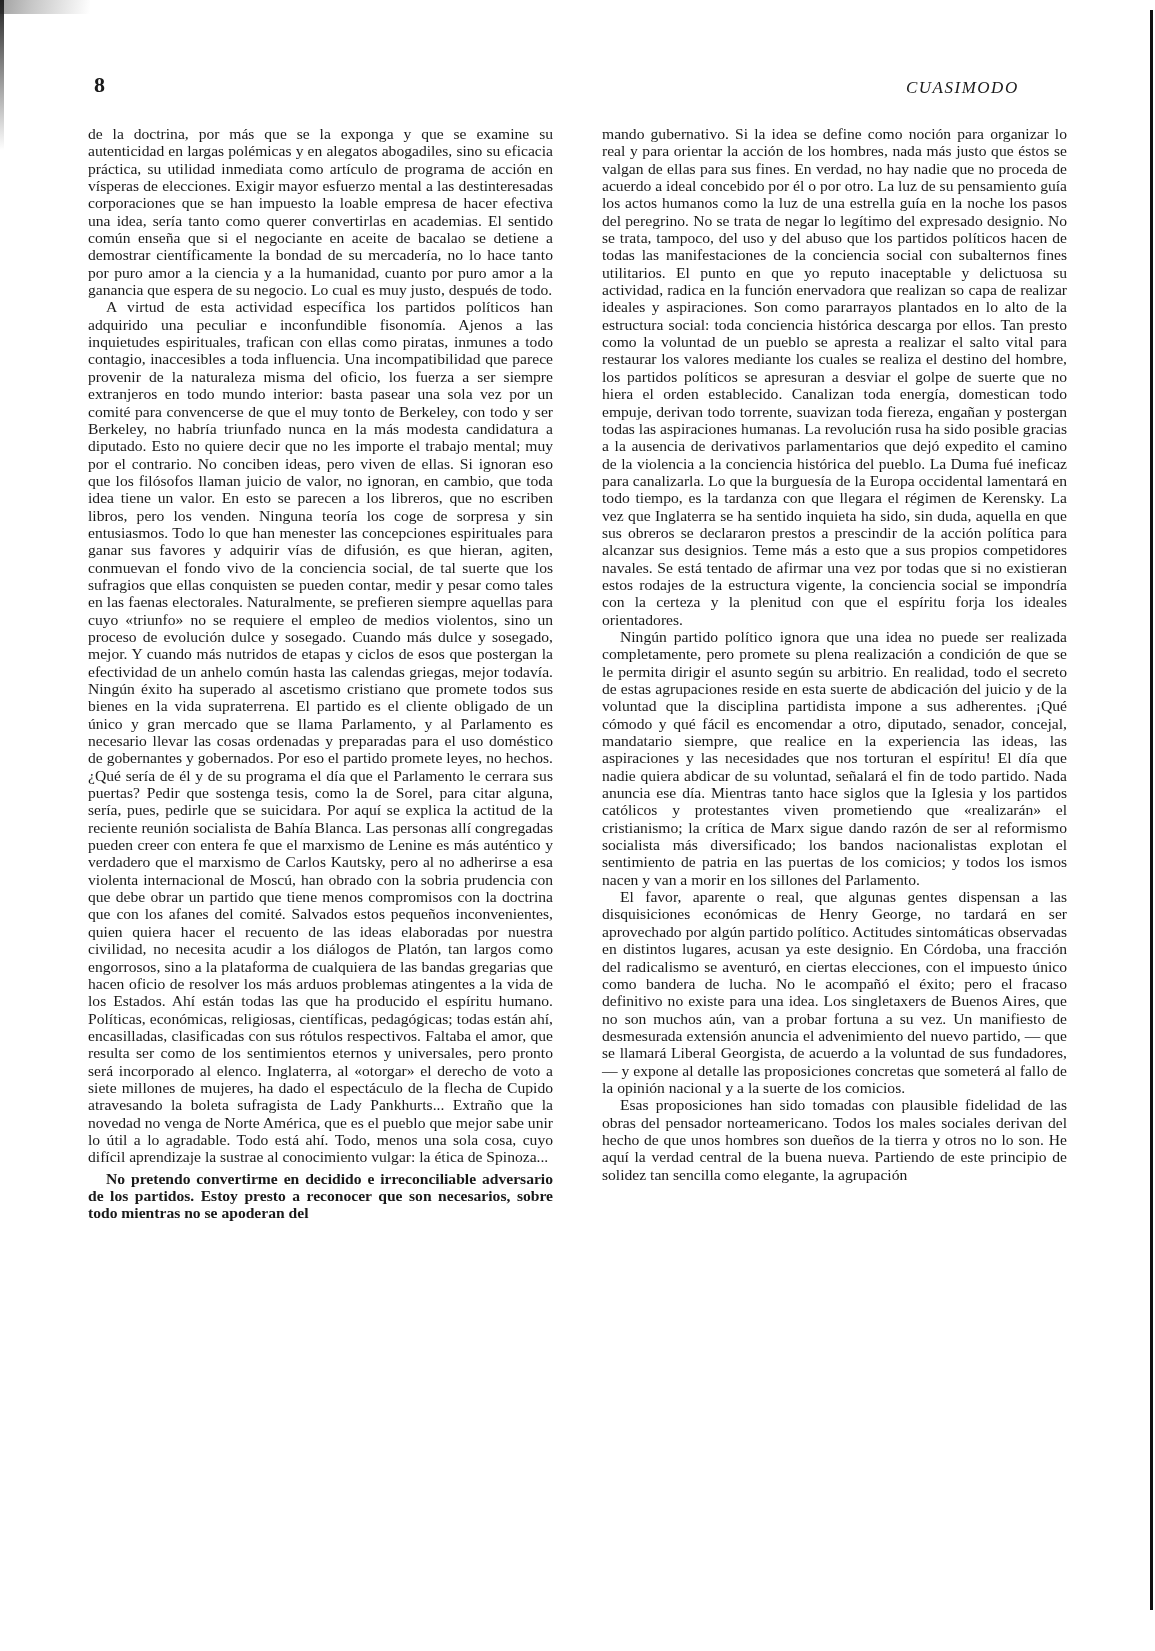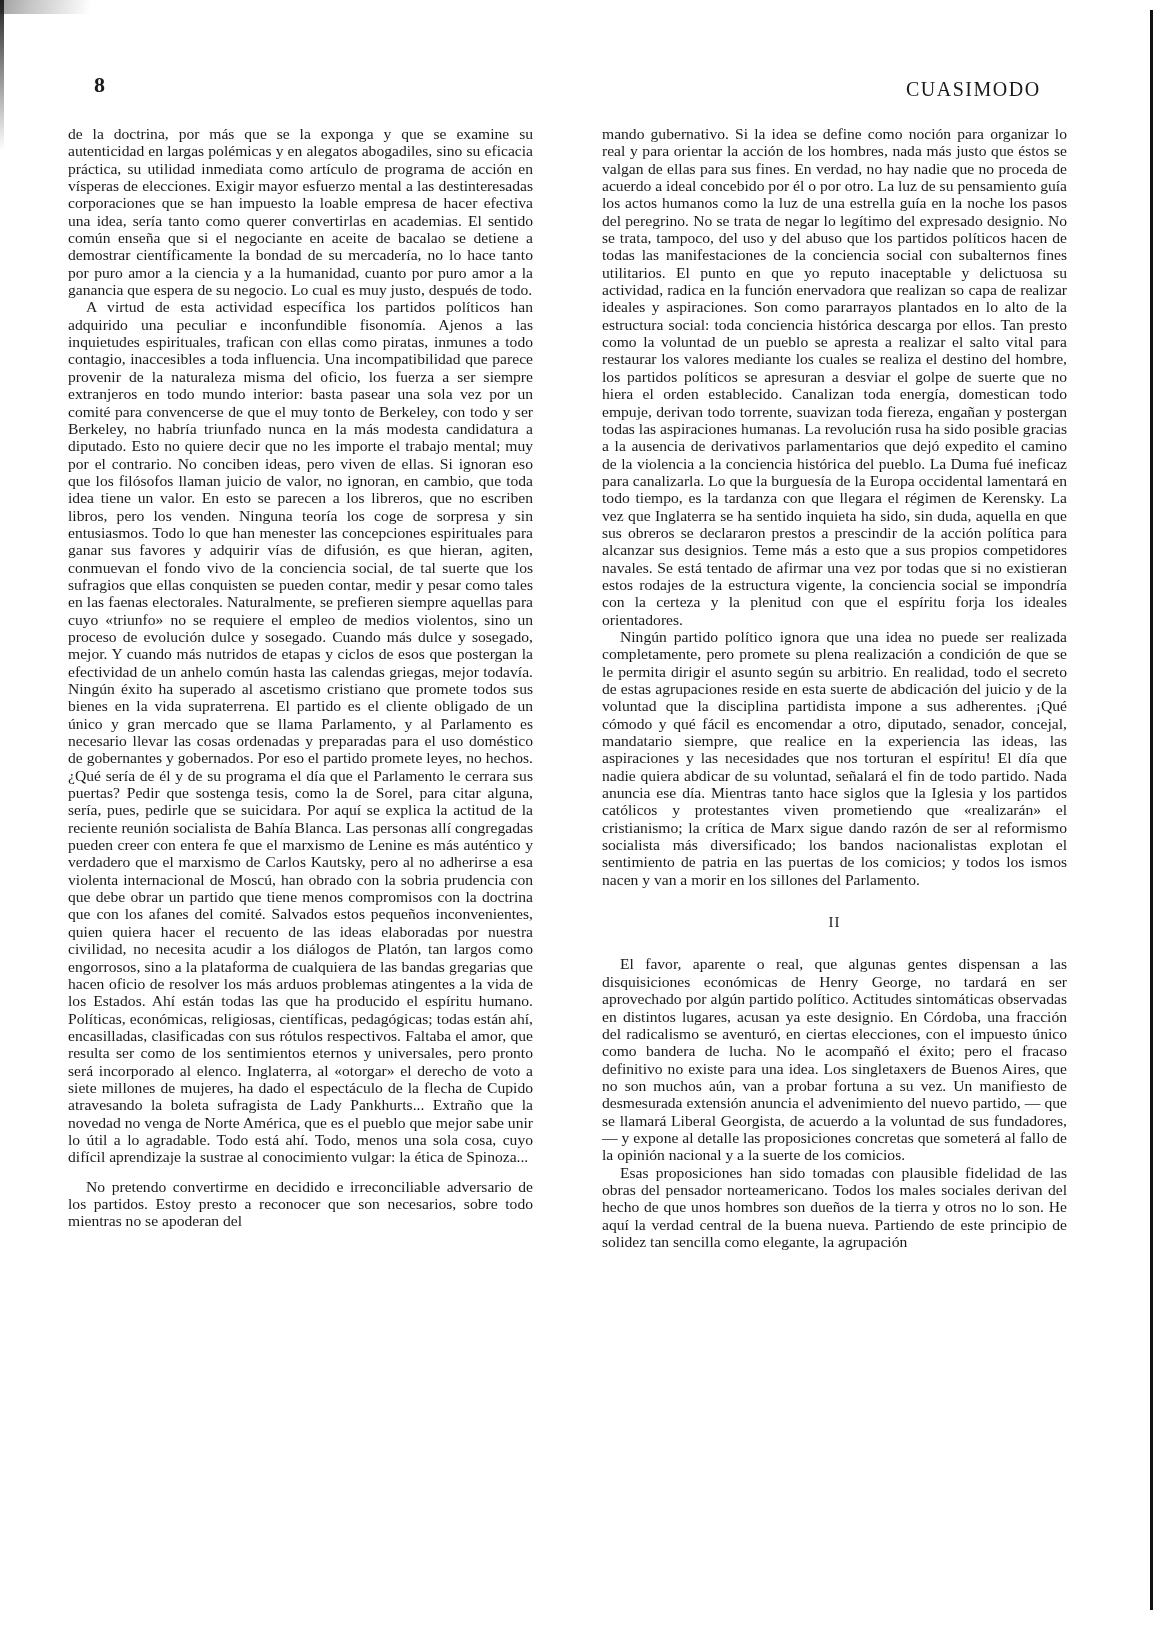--- a/index.html
+++ b/index.html
@@ -18,33 +18,33 @@
     }
     .right-rule {
       position: absolute; left: 1150px; top: 10px; width: 3px; height: 1600px;
       background: #111;
     }
     .page-number {
       position: absolute; left: 94px; top: 72px; font-size: 22px; font-weight: bold;
       font-family: "Liberation Serif", serif;
     }
     .running-head {
-      position: absolute; left: 906px; top: 78px; font-size: 20px; 
+      position: absolute; left: 906px; top: 78px; font-size: 17px; font-style: italic;
       letter-spacing: 1.5px; font-family: "Liberation Serif", serif; text-align: right;
     }
     .column {
       position: absolute; top: 125px; width: 465px;
       font-family: "Liberation Serif", serif; font-size: 15.6px; line-height: 17.35px;
       text-align: justify; hyphens: none;
     }
-    .col-left { left: 68px; }
+    .col-left { left: 88px; }
     .col-right { left: 602px; }
     .para { margin: 0; text-indent: 18px; }
     .para.first { text-indent: 0; }
-    .para.gap { margin-top: 12px; }
+    .para.gap { margin-top: 4px; font-weight: bold; }
     .section-number {
       text-align: center; margin: 26px 0 24px 0; font-size: 15px; letter-spacing: 1px;
     }
   </style>
 </head>
 <body>
 
 <div class="scan-corner"></div>
 <div class="scan-left-edge"></div>
 <div class="right-rule"></div>
@@ -54,16 +54,15 @@
 
 <div class="column col-left">
   <p class="para first">de la doctrina, por más que se la exponga y que se examine su autenticidad en largas polémicas y en alegatos abogadiles, sino su eficacia práctica, su utilidad inmediata como artículo de programa de acción en vísperas de elecciones. Exigir mayor esfuerzo mental a las destinteresadas corporaciones que se han impuesto la loable empresa de hacer efectiva una idea, sería tanto como querer convertirlas en academias. El sentido común enseña que si el negociante en aceite de bacalao se detiene a demostrar científicamente la bondad de su mercadería, no lo hace tanto por puro amor a la ciencia y a la humanidad, cuanto por puro amor a la ganancia que espera de su negocio. Lo cual es muy justo, después de todo.</p>
   <p class="para">A virtud de esta actividad específica los partidos políticos han adquirido una peculiar e inconfundible fisonomía. Ajenos a las inquietudes espirituales, trafican con ellas como piratas, inmunes a todo contagio, inaccesibles a toda influencia. Una incompatibilidad que parece provenir de la naturaleza misma del oficio, los fuerza a ser siempre extranjeros en todo mundo interior: basta pasear una sola vez por un comité para convencerse de que el muy tonto de Berkeley, con todo y ser Berkeley, no habría triunfado nunca en la más modesta candidatura a diputado. Esto no quiere decir que no les importe el trabajo mental; muy por el contrario. No conciben ideas, pero viven de ellas. Si ignoran eso que los filósofos llaman juicio de valor, no ignoran, en cambio, que toda idea tiene un valor. En esto se parecen a los libreros, que no escriben libros, pero los venden. Ninguna teoría los coge de sorpresa y sin entusiasmos. Todo lo que han menester las concepciones espirituales para ganar sus favores y adquirir vías de difusión, es que hieran, agiten, conmuevan el fondo vivo de la conciencia social, de tal suerte que los sufragios que ellas conquisten se pueden contar, medir y pesar como tales en las faenas electorales. Naturalmente, se prefieren siempre aquellas para cuyo «triunfo» no se requiere el empleo de medios violentos, sino un proceso de evolución dulce y sosegado. Cuando más dulce y sosegado, mejor. Y cuando más nutridos de etapas y ciclos de esos que postergan la efectividad de un anhelo común hasta las calendas griegas, mejor todavía. Ningún éxito ha superado al ascetismo cristiano que promete todos sus bienes en la vida supraterrena. El partido es el cliente obligado de un único y gran mercado que se llama Parlamento, y al Parlamento es necesario llevar las cosas ordenadas y preparadas para el uso doméstico de gobernantes y gobernados. Por eso el partido promete leyes, no hechos. ¿Qué sería de él y de su programa el día que el Parlamento le cerrara sus puertas? Pedir que sostenga tesis, como la de Sorel, para citar alguna, sería, pues, pedirle que se suicidara. Por aquí se explica la actitud de la reciente reunión socialista de Bahía Blanca. Las personas allí congregadas pueden creer con entera fe que el marxismo de Lenine es más auténtico y verdadero que el marxismo de Carlos Kautsky, pero al no adherirse a esa violenta internacional de Moscú, han obrado con la sobria prudencia con que debe obrar un partido que tiene menos compromisos con la doctrina que con los afanes del comité. Salvados estos pequeños inconvenientes, quien quiera hacer el recuento de las ideas elaboradas por nuestra civilidad, no necesita acudir a los diálogos de Platón, tan largos como engorrosos, sino a la plataforma de cualquiera de las bandas gregarias que hacen oficio de resolver los más arduos problemas atingentes a la vida de los Estados. Ahí están todas las que ha producido el espíritu humano. Políticas, económicas, religiosas, científicas, pedagógicas; todas están ahí, encasilladas, clasificadas con sus rótulos respectivos. Faltaba el amor, que resulta ser como de los sentimientos eternos y universales, pero pronto será incorporado al elenco. Inglaterra, al «otorgar» el derecho de voto a siete millones de mujeres, ha dado el espectáculo de la flecha de Cupido atravesando la boleta sufragista de Lady Pankhurts... Extraño que la novedad no venga de Norte América, que es el pueblo que mejor sabe unir lo útil a lo agradable. Todo está ahí. Todo, menos una sola cosa, cuyo difícil aprendizaje la sustrae al conocimiento vulgar: la ética de Spinoza...</p>
   <p class="para gap">No pretendo convertirme en decidido e irreconciliable adversario de los partidos. Estoy presto a reconocer que son necesarios, sobre todo mientras no se apoderan del</p>
 </div>
 
 <div class="column col-right">
   <p class="para first">mando gubernativo. Si la idea se define como noción para organizar lo real y para orientar la acción de los hombres, nada más justo que éstos se valgan de ellas para sus fines. En verdad, no hay nadie que no proceda de acuerdo a ideal concebido por él o por otro. La luz de su pensamiento guía los actos humanos como la luz de una estrella guía en la noche los pasos del peregrino. No se trata de negar lo legítimo del expresado designio. No se trata, tampoco, del uso y del abuso que los partidos políticos hacen de todas las manifestaciones de la conciencia social con subalternos fines utilitarios. El punto en que yo reputo inaceptable y delictuosa su actividad, radica en la función enervadora que realizan so capa de realizar ideales y aspiraciones. Son como pararrayos plantados en lo alto de la estructura social: toda conciencia histórica descarga por ellos. Tan presto como la voluntad de un pueblo se apresta a realizar el salto vital para restaurar los valores mediante los cuales se realiza el destino del hombre, los partidos políticos se apresuran a desviar el golpe de suerte que no hiera el orden establecido. Canalizan toda energía, domestican todo empuje, derivan todo torrente, suavizan toda fiereza, engañan y postergan todas las aspiraciones humanas. La revolución rusa ha sido posible gracias a la ausencia de derivativos parlamentarios que dejó expedito el camino de la violencia a la conciencia histórica del pueblo. La Duma fué ineficaz para canalizarla. Lo que la burguesía de la Europa occidental lamentará en todo tiempo, es la tardanza con que llegara el régimen de Kerensky. La vez que Inglaterra se ha sentido inquieta ha sido, sin duda, aquella en que sus obreros se declararon prestos a prescindir de la acción política para alcanzar sus designios. Teme más a esto que a sus propios competidores navales. Se está tentado de afirmar una vez por todas que si no existieran estos rodajes de la estructura vigente, la conciencia social se impondría con la certeza y la plenitud con que el espíritu forja los ideales orientadores.</p>
   <p class="para">Ningún partido político ignora que una idea no puede ser realizada completamente, pero promete su plena realización a condición de que se le permita dirigir el asunto según su arbitrio. En realidad, todo el secreto de estas agrupaciones reside en esta suerte de abdicación del juicio y de la voluntad que la disciplina partidista impone a sus adherentes. ¡Qué cómodo y qué fácil es encomendar a otro, diputado, senador, concejal, mandatario siempre, que realice en la experiencia las ideas, las aspiraciones y las necesidades que nos torturan el espíritu! El día que nadie quiera abdicar de su voluntad, señalará el fin de todo partido. Nada anuncia ese día. Mientras tanto hace siglos que la Iglesia y los partidos católicos y protestantes viven prometiendo que «realizarán» el cristianismo; la crítica de Marx sigue dando razón de ser al reformismo socialista más diversificado; los bandos nacionalistas explotan el sentimiento de patria en las puertas de los comicios; y todos los ismos nacen y van a morir en los sillones del Parlamento.</p>
-  <div class="section-number">II</div>
   <p class="para">El favor, aparente o real, que algunas gentes dispensan a las disquisiciones económicas de Henry George, no tardará en ser aprovechado por algún partido político. Actitudes sintomáticas observadas en distintos lugares, acusan ya este designio. En Córdoba, una fracción del radicalismo se aventuró, en ciertas elecciones, con el impuesto único como bandera de lucha. No le acompañó el éxito; pero el fracaso definitivo no existe para una idea. Los singletaxers de Buenos Aires, que no son muchos aún, van a probar fortuna a su vez. Un manifiesto de desmesurada extensión anuncia el advenimiento del nuevo partido, — que se llamará Liberal Georgista, de acuerdo a la voluntad de sus fundadores, — y expone al detalle las proposiciones concretas que someterá al fallo de la opinión nacional y a la suerte de los comicios.</p>
   <p class="para">Esas proposiciones han sido tomadas con plausible fidelidad de las obras del pensador norteamericano. Todos los males sociales derivan del hecho de que unos hombres son dueños de la tierra y otros no lo son. He aquí la verdad central de la buena nueva. Partiendo de este principio de solidez tan sencilla como elegante, la agrupación</p>
 </div>
 
 </body></html>

